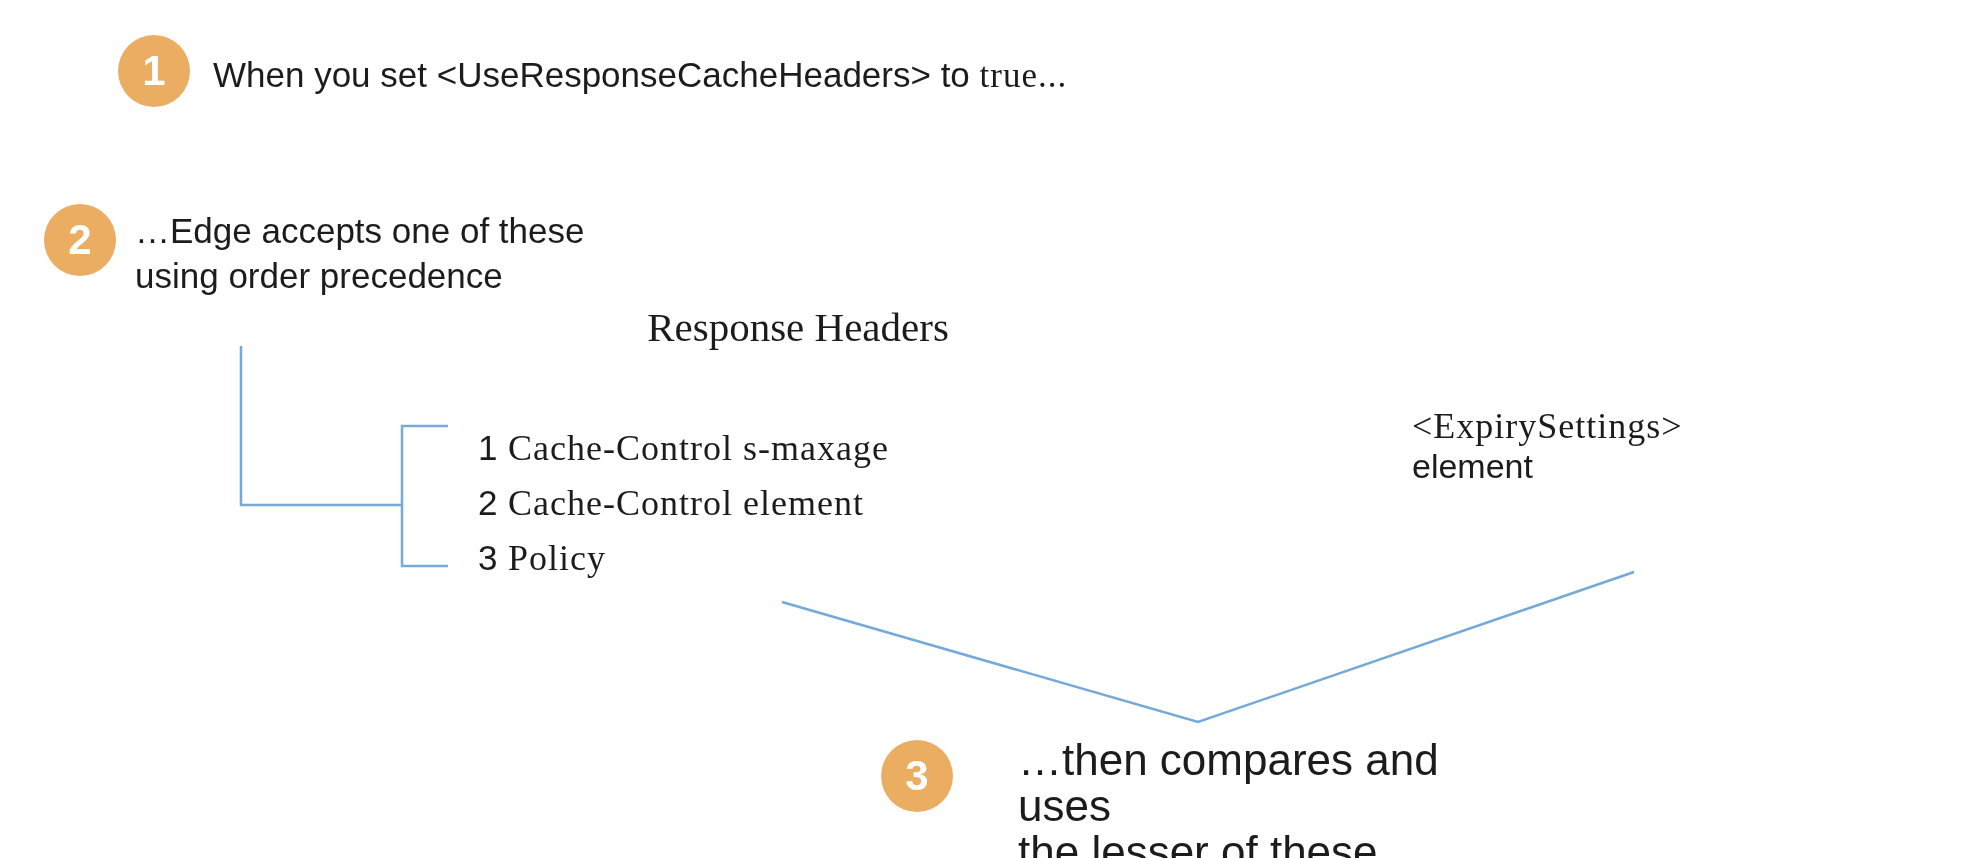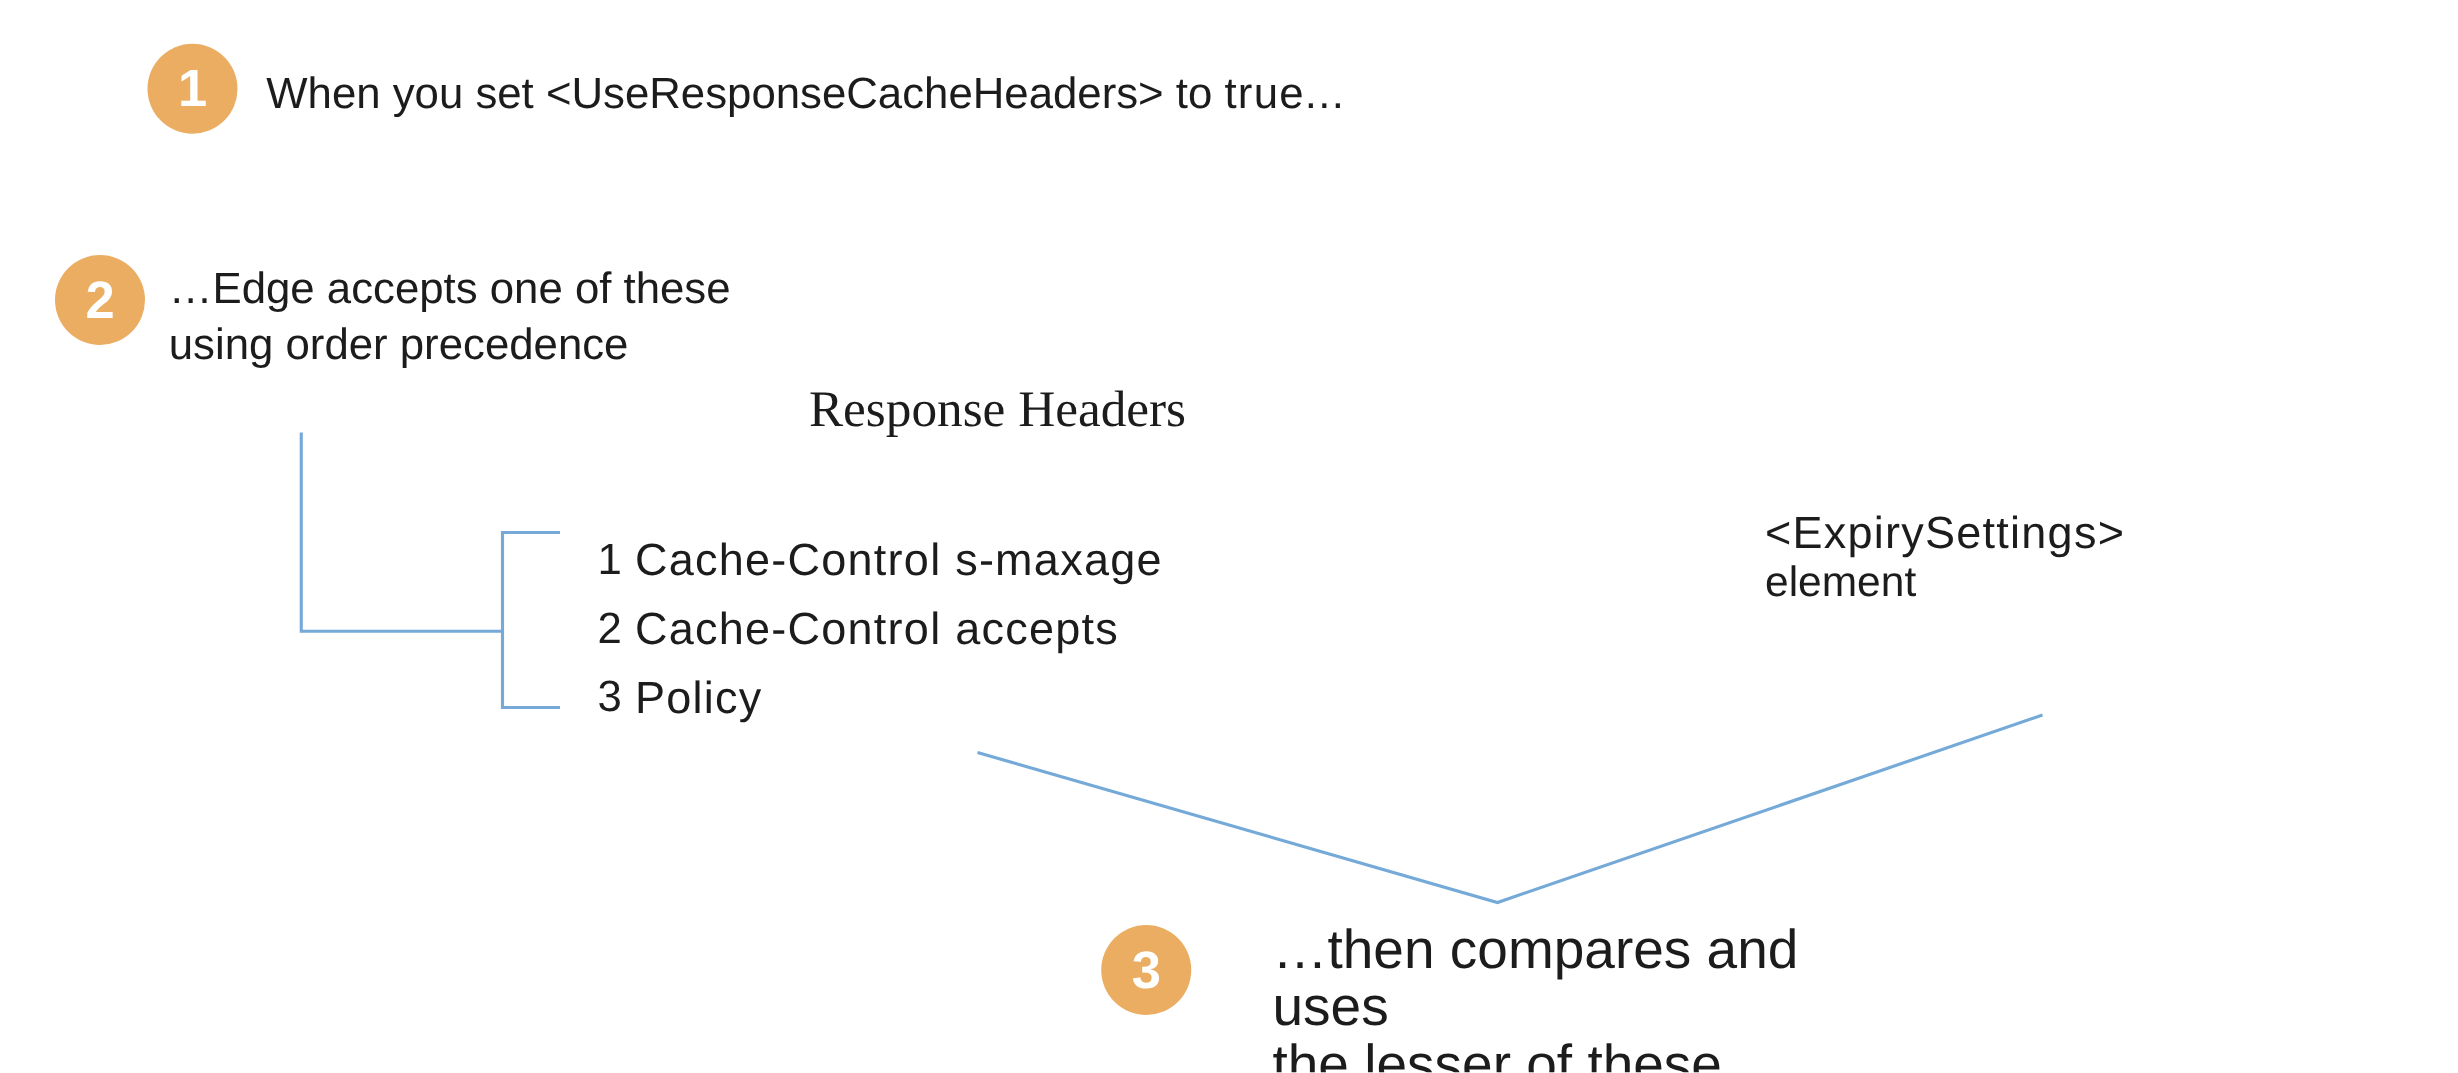--- a/index.html
+++ b/index.html
@@ -23,21 +23,21 @@
     width: 72px; height: 72px;
     border-radius: 50%;
     background: #EAAD61;
     color: #ffffff;
     font-size: 42px;
     font-weight: bold;
     line-height: 72px;
     text-align: center;
   }
   .step-text { position: absolute; font-size: 35px; line-height: 45px; white-space: nowrap; }
-  .mono { font-family: Liberation Sans, sans-serif; letter-spacing: 1px; }
+  .mono { font-family: Liberation Serif, serif; letter-spacing: 1px; }
   .col-title {
     position: absolute;
     width: 500px;
     text-align: center;
     font-size: 41px;
     white-space: nowrap;
     font-family: Liberation Serif, serif;
   }
   .prec-row {
     position: absolute;
@@ -98,21 +98,21 @@
   </div>
 
   <div class="col-title" style="left:548px; top:303px;">Response Headers</div>
 
   <div class="prec-row" style="top:425px;">
     <span class="rank">1</span>
     <span class="val mono">Cache-Control s-maxage</span>
   </div>
   <div class="prec-row" style="top:480px;">
     <span class="rank">2</span>
-    <span class="val mono">Cache-Control accepts</span>
+    <span class="val mono">Cache-Control element</span>
   </div>
   <div class="prec-row" style="top:535px;">
     <span class="rank">3</span>
     <span class="val mono">Policy</span>
   </div>
 
   <div class="expiry-block">
     <div class="el-name mono">&lt;ExpirySettings&gt;</div>
     <div class="el-label">element</div>
   </div>

